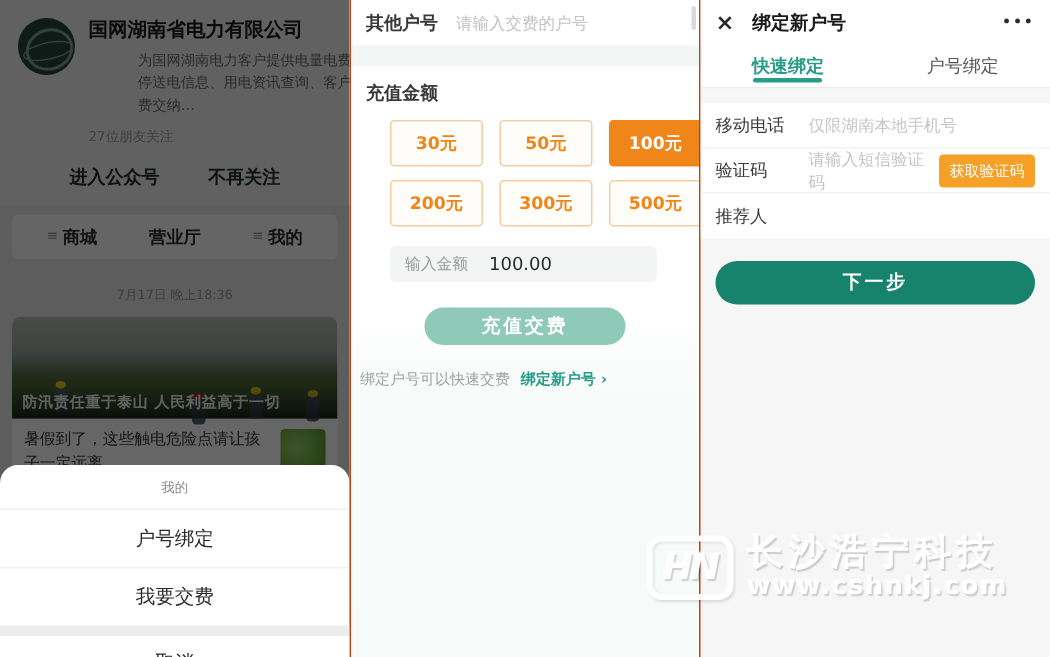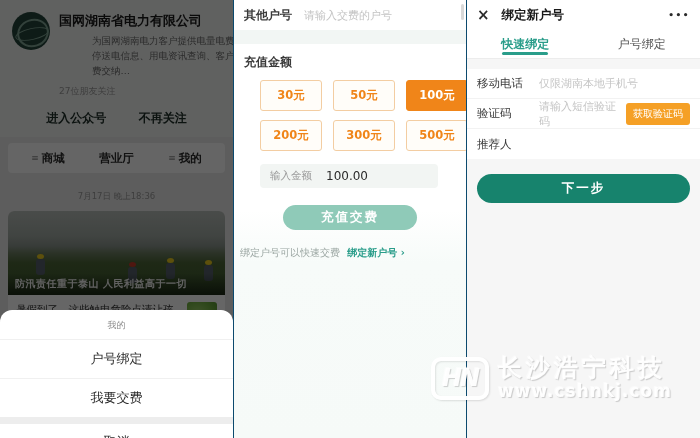--- a/index.html
+++ b/index.html
@@ -1,18 +1,18 @@
 <!DOCTYPE html>
 <html><head>
 <meta charset="utf-8">
 <style>
   * { margin:0; padding:0; box-sizing:border-box; }
   html,body { font-family:"DejaVu Sans","Liberation Sans",sans-serif; }
   #screen {
-    position:relative; width:700px; height:438px; background:#0c4a6e;
+    position:relative; width:700px; height:438px; background:#c2410c;
     display:flex; gap:1px; overflow:hidden;
   }
   .panel { position:relative; height:438px; overflow:hidden; }
   
   #panel-left { width:233px; background:#e8e8e8; }
   .profile { background:#f0f2f0; padding:12px 12px 10px 12px; }
   .profile-top { display:flex; align-items:flex-start; }
   .logo {
     width:38px; height:38px; border-radius:50%; background:#24443a; flex:0 0 38px;
     position:relative; overflow:hidden; margin-right:9px;
@@ -30,21 +30,21 @@
   .profile-btn { font-size:12px; color:#20302a; font-weight:bold; }
   .navbar {
     margin:6px 8px 0 8px; background:#fcfcfc; border-radius:4px; height:30px;
     display:flex; align-items:center; justify-content:space-around; padding:0 6px;
   }
   .nav-item { font-size:11.5px; color:#2b2b2b; font-weight:bold; display:flex; align-items:center; gap:3px; }
   .nav-ico { font-size:9px; color:#8a8a8a; font-weight:normal; }
   .chat { padding:10px 8px 0 8px; }
   .timestamp { text-align:center; font-size:8.5px; color:#9a9a9a; margin:8px 0 8px 0; }
   .article-card { background:#fff; border-radius:6px; overflow:hidden; }
-  .photo { position:relative; height:84px;
+  .photo { position:relative; height:68px;
     background:linear-gradient(180deg,#b7bdb8 0%,#a2aaa4 30%,#8b958d 42%,#6d7f62 50%,#4c6637 62%,#3c5a2e 100%); }
   .photo .fig { position:absolute; width:9px; height:16px; border-radius:3px; background:#56606b; }
   .photo .fig i { position:absolute; top:-5px; left:1px; width:7px; height:5px; border-radius:50%; display:block; }
   .caption {
     position:absolute; left:0; right:0; bottom:0; padding:4px 7px;
     background:linear-gradient(180deg,rgba(0,0,0,0) 0%,rgba(0,0,0,0.55) 100%);
     color:#f2f2f2; font-size:10px; font-weight:bold; letter-spacing:0.5px;
   }
   .article-row { display:flex; padding:7px 8px; gap:8px; align-items:flex-start; background:#fff; }
   .article-title { flex:1; font-size:10.5px; color:#333; line-height:1.5; height:32px; overflow:hidden; }

